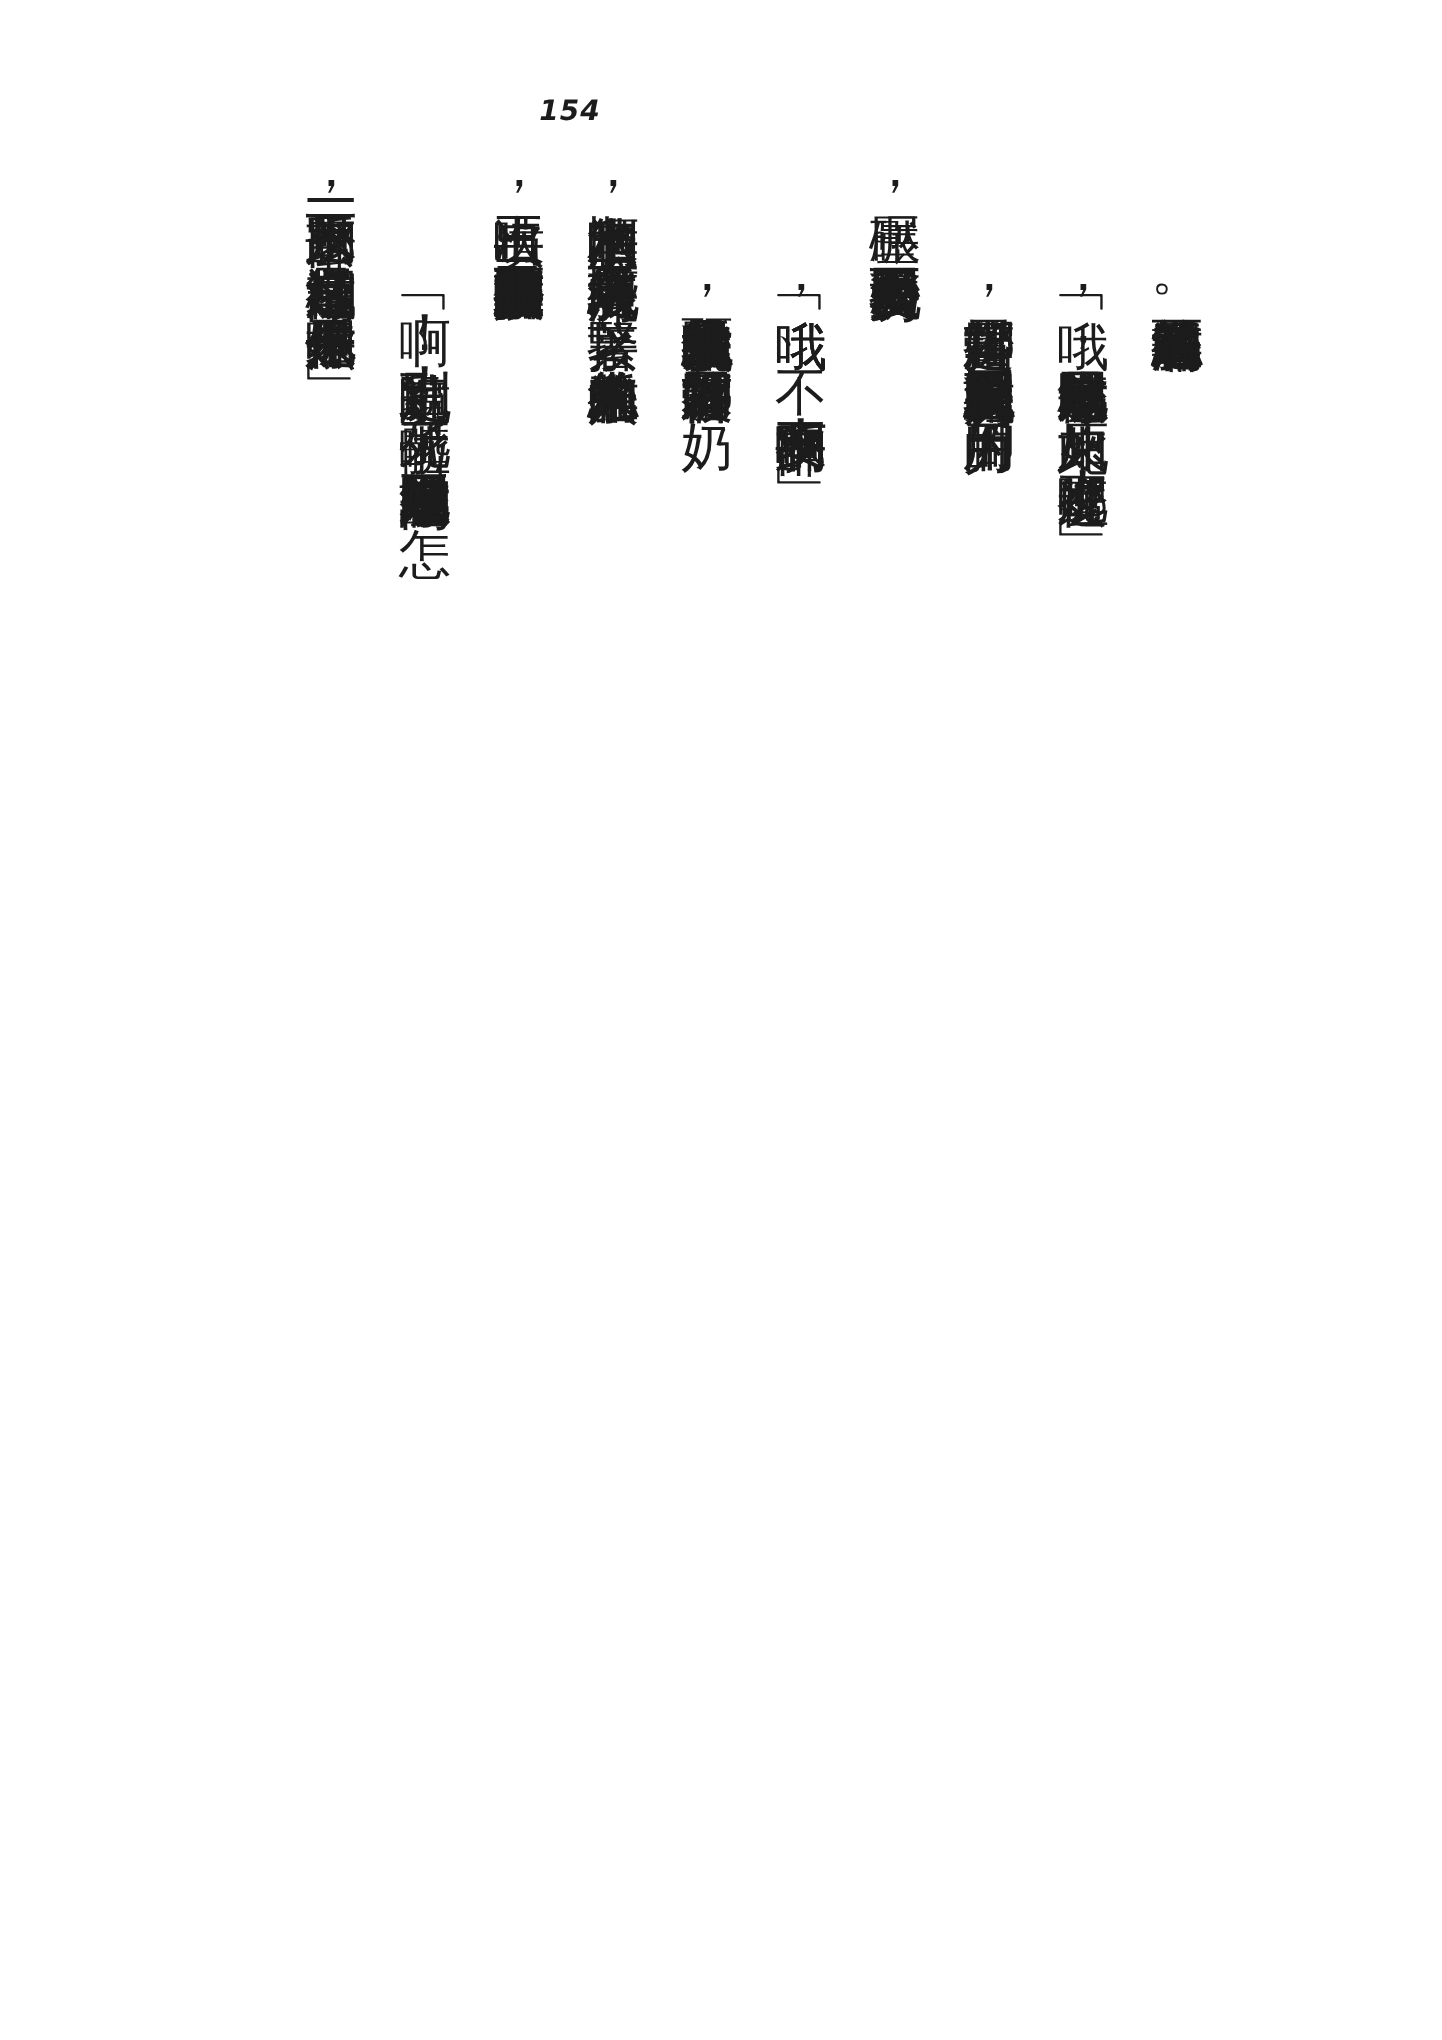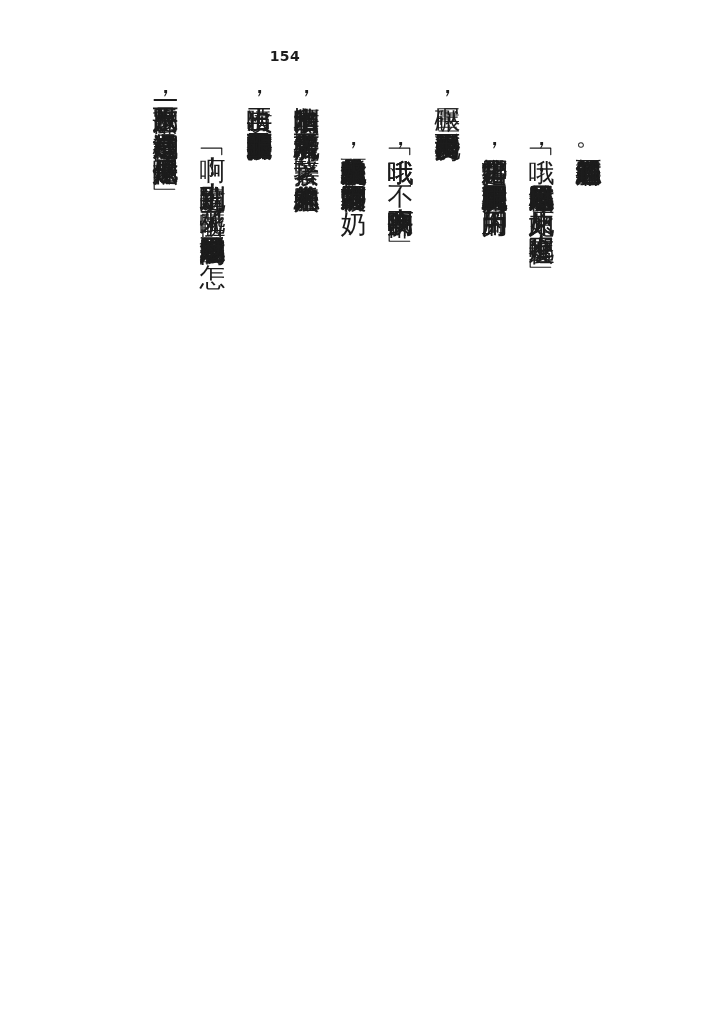--- a/index.html
+++ b/index.html
@@ -23,20 +23,21 @@
     position: absolute;
     top: 48px;
     left: 0;
     width: 570px;
     text-align: center;
     font-family: "DejaVu Sans", sans-serif;
     font-weight: 700;
     font-size: 14px;
     color: #1c1c1c;
     letter-spacing: 0.5px;
+    font-style: italic;
   }
   .text-block {
     position: absolute;
     top: 87px;
     right: 109px;
     height: 845px;
     writing-mode: vertical-rl;
     text-orientation: mixed;
     font-size: 26px;
     line-height: 47px;

